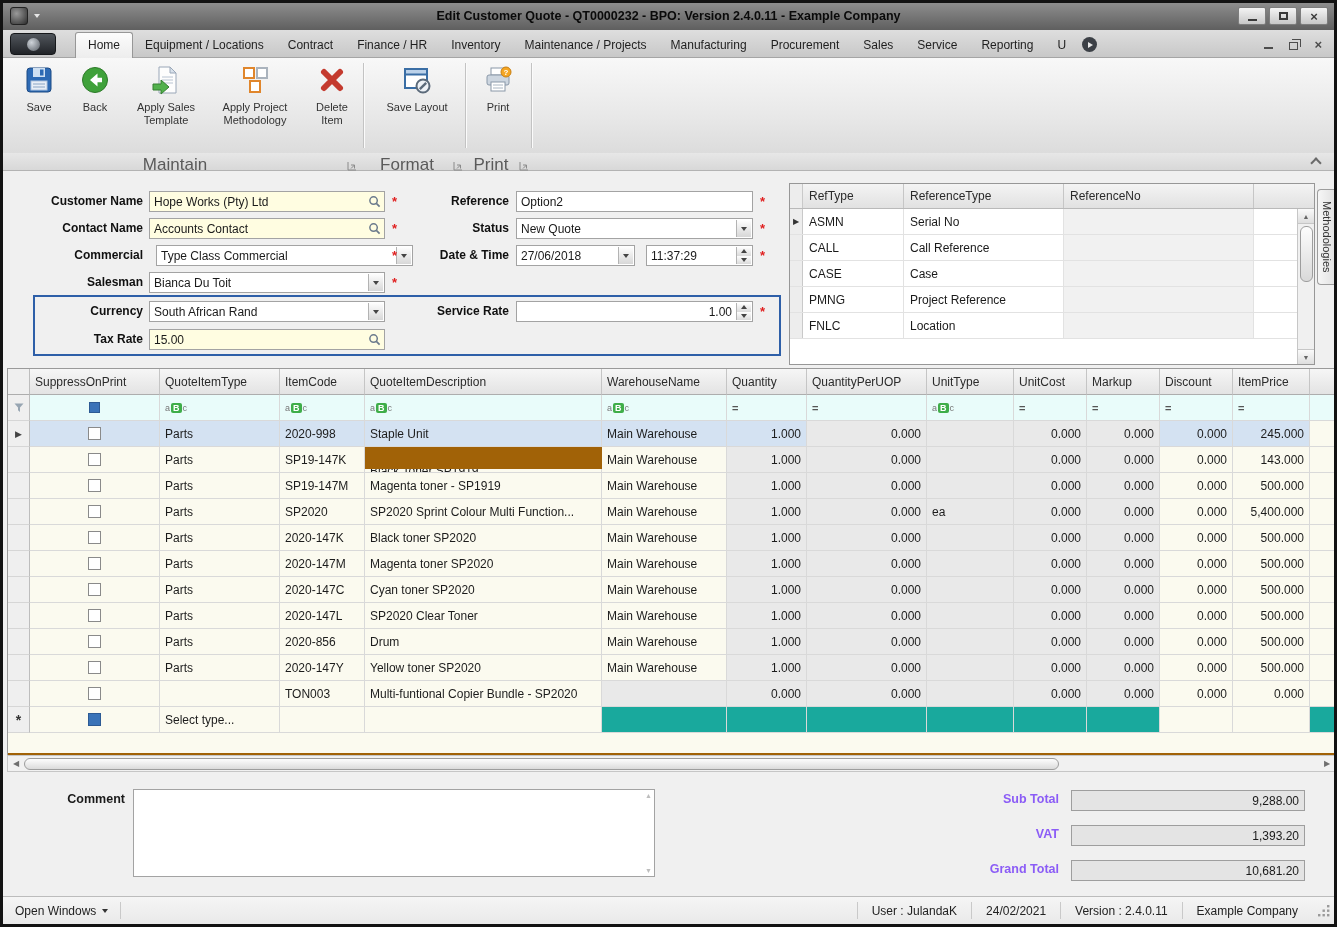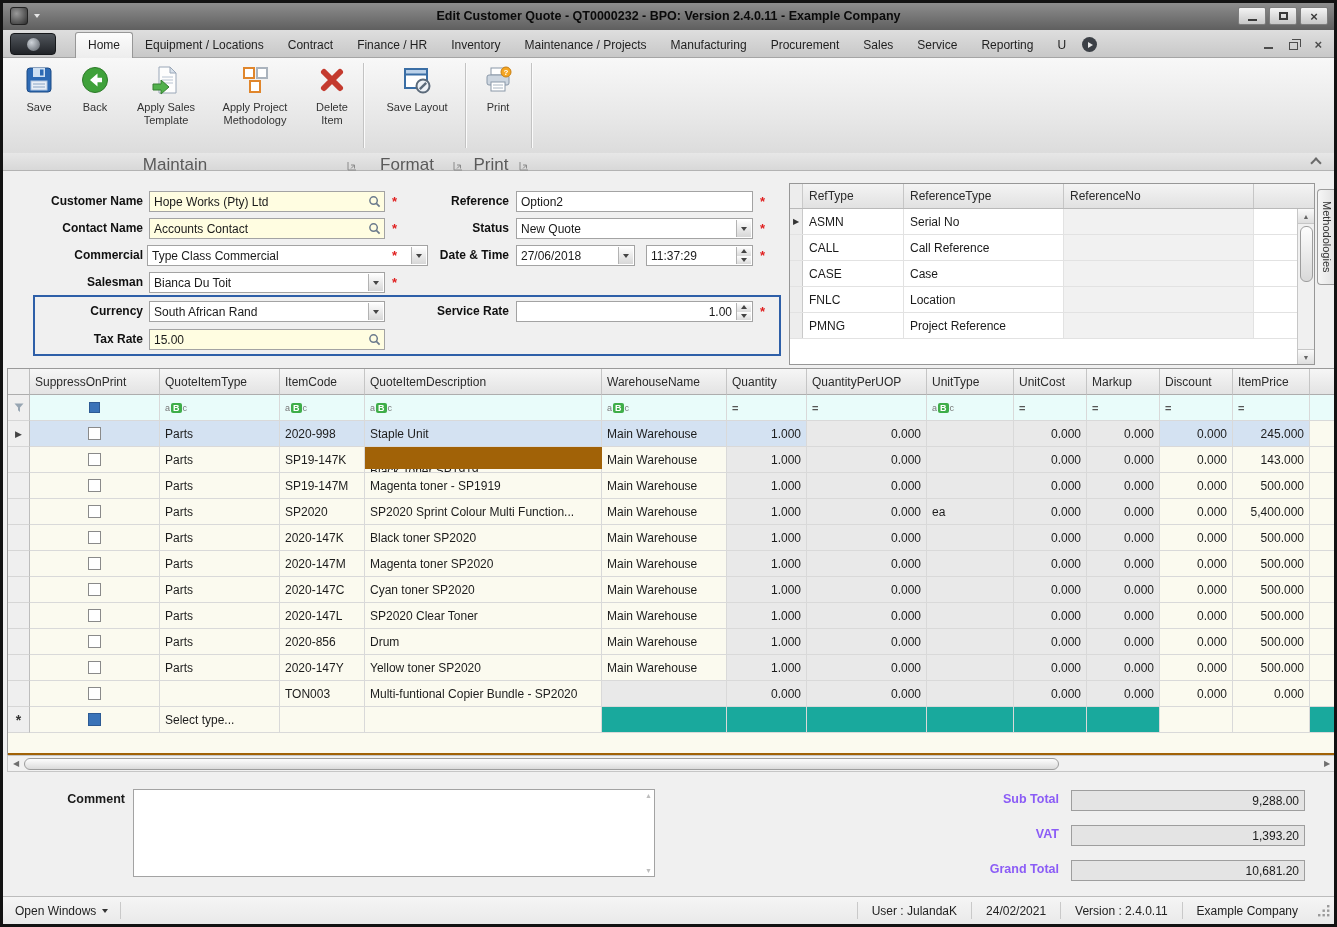--- a/index.html
+++ b/index.html
@@ -278,21 +278,21 @@
   <div class="finput" style="left:146px;top:215px;width:236px">
     <span class="fval">Accounts Contact</span>
     <span class="mag"><svg width="13" height="13" viewBox="0 0 14 14">
           <circle cx="6" cy="6" r="4" fill="none" stroke="#6b7a8c" stroke-width="1.6"></circle>
           <line x1="9" y1="9" x2="12.5" y2="12.5" stroke="#6b7a8c" stroke-width="1.8"></line>
         </svg></span>
   </div>
   <span class="req" style="left:389px;top:215px">*</span>
 
   <div class="flabel" style="left:20px;top:242px">Commercial</div>
-  <div class="finput white" style="left:144px;top:242px;width:281px">
+  <div class="finput white" style="left:153px;top:242px;width:257px">
     <span class="fval">Type Class Commercial</span>
     <span class="combo-btn">
         <i class="caret"></i>
       </span>
   </div>
   <span class="req" style="left:389px;top:242px">*</span>
 
   <div class="flabel" style="left:20px;top:269px">Salesman</div>
   <div class="finput white" style="left:146px;top:269px;width:236px">
     <span class="fval">Bianca Du Toit</span>
@@ -386,29 +386,29 @@
       </div>
       <div class="rg-row">
         <div class="rg-ind"></div>
         <div class="rg-cell" style="width: 101px;">CASE</div>
         <div class="rg-cell" style="width: 160px;">Case</div>
         <div class="rg-cell rg-refno" style="width: 190px;"></div>
         <div class="rg-cell rg-rowfill"></div>
       </div>
       <div class="rg-row">
         <div class="rg-ind"></div>
+        <div class="rg-cell" style="width: 101px;">PMNG</div>
+        <div class="rg-cell" style="width: 160px;">Project Reference</div>
+        <div class="rg-cell rg-refno" style="width: 190px;"></div>
+        <div class="rg-cell rg-rowfill"></div>
+      </div>
+      <div class="rg-row">
+        <div class="rg-ind"></div>
         <div class="rg-cell" style="width: 101px;">FNLC</div>
         <div class="rg-cell" style="width: 160px;">Location</div>
-        <div class="rg-cell rg-refno" style="width: 190px;"></div>
-        <div class="rg-cell rg-rowfill"></div>
-      </div>
-      <div class="rg-row">
-        <div class="rg-ind"></div>
-        <div class="rg-cell" style="width: 101px;">PMNG</div>
-        <div class="rg-cell" style="width: 160px;">Project Reference</div>
         <div class="rg-cell rg-refno" style="width: 190px;"></div>
         <div class="rg-cell rg-rowfill"></div>
       </div>
     </div>
   <div class="rg-scroll">
     <div class="rgs-btn">▲</div>
     <div class="rgs-thumb"></div>
     <div class="rgs-btn rgs-bottom">▼</div>
   </div>
   <div class="sidetab">

